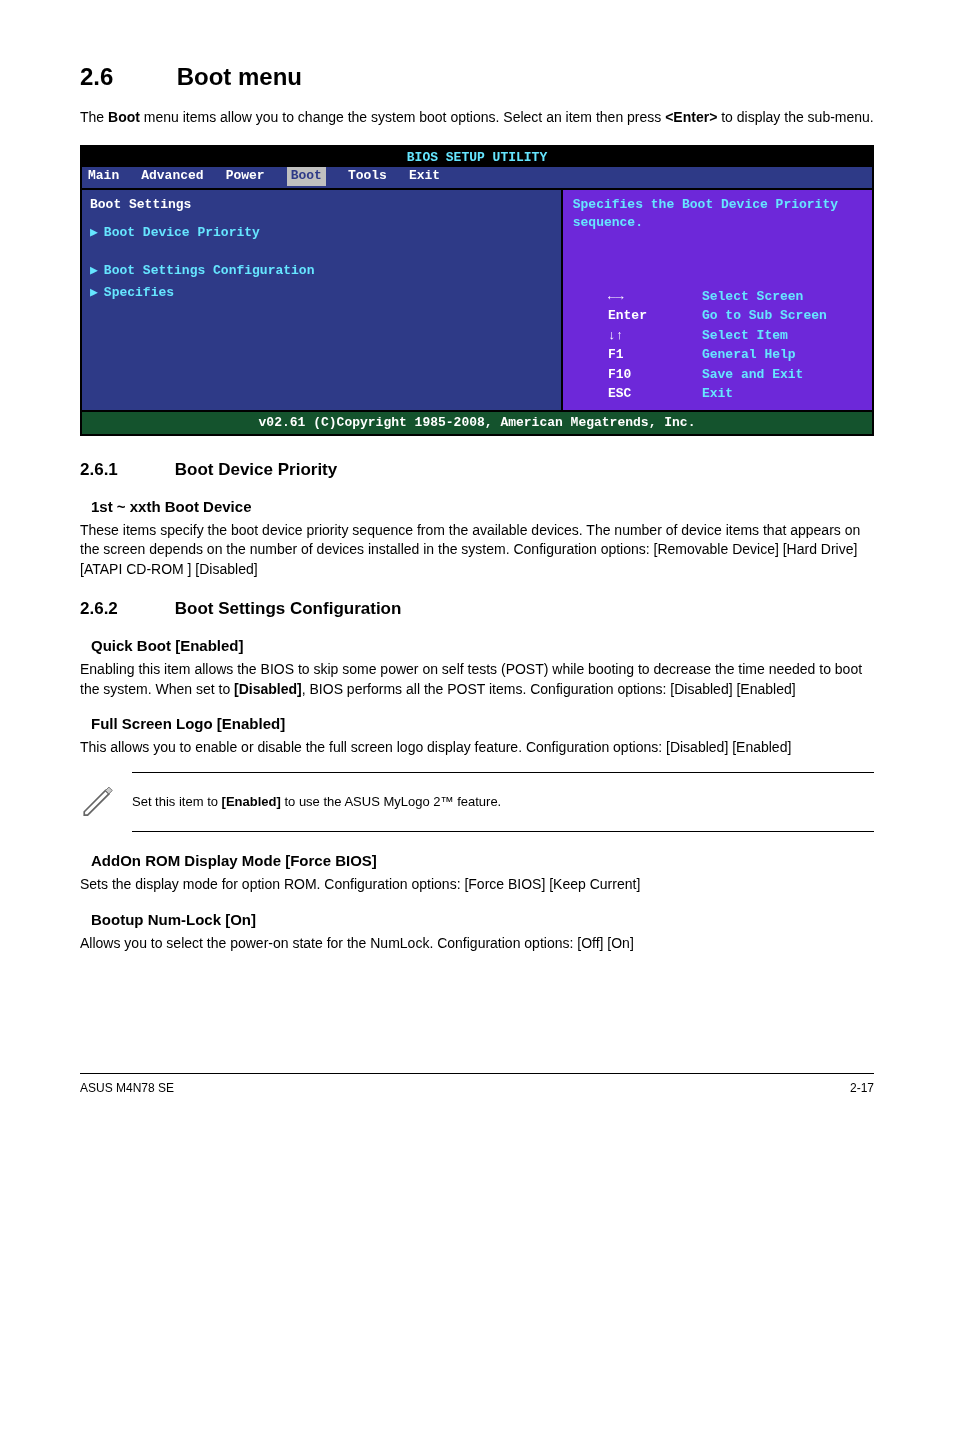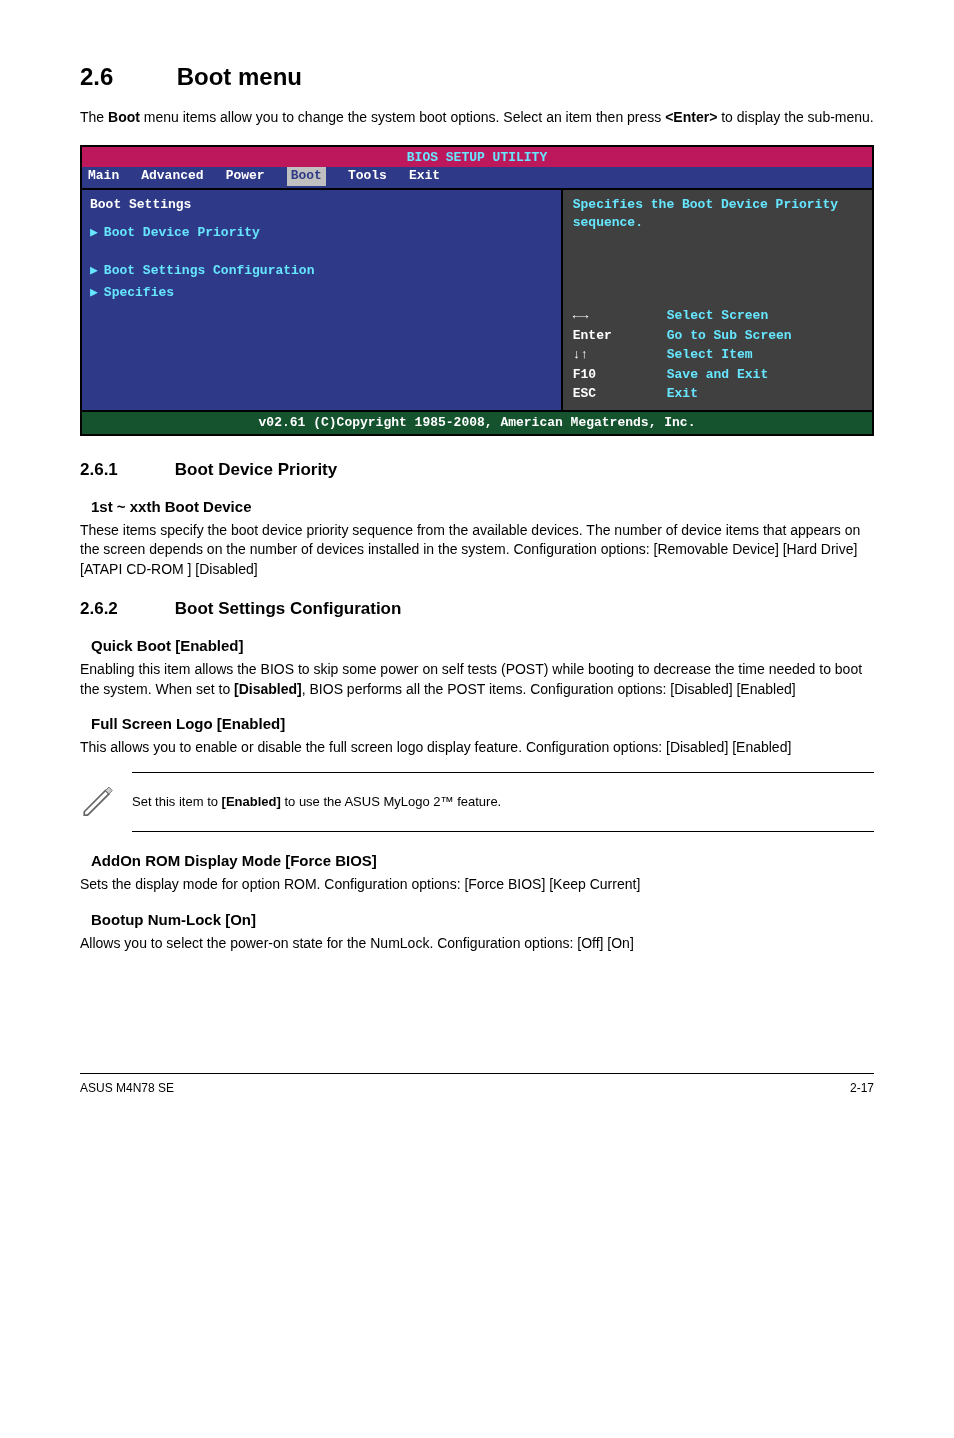--- a/index.html
+++ b/index.html
@@ -19,21 +19,21 @@
     border: 2px solid #000;
     display: flex;
     flex-direction: column;
     font-family: "Courier New", monospace;
     font-size: 13px;
     margin-bottom: 22px;
     background: #2E3A87;
     color: #fff;
   }
   .bios-titlebar {
-    background: #be185d;
+    background: #000000;
     color: #66E6FF;
     text-align: center;
     padding: 2px 0 0 0;
     font-weight: bold;
   }
   .bios-tabs {
     background: #2E3A87;
     color: #fff;
     padding: 0 6px 2px 6px;
     display: flex;
@@ -63,25 +63,26 @@
     margin-bottom: 10px;
   }
   .bios-item {
     color: #66E6FF;
     margin: 4px 0;
     font-weight: bold;
   }
   .bios-item .arrow { color: #66E6FF; margin-right: 6px; }
   .bios-right {
     flex: 1;
-    background: #404040;
+    background: #6d28d9;
     padding: 6px 10px;
     display: flex;
     flex-direction: column;
     justify-content: space-between;
+    align-items: center;
   }
   .help-top { color: #66E6FF; font-weight: bold; }
   .help-bottom { color: #FFFFFF; font-weight: bold; line-height: 1.5; }
   .help-bottom .key { color: #fff; display:inline-block; width:46px; }
   .help-bottom .action { color: #66E6FF; margin-left: 48px; }
   .bios-footer {
     background: #14532d;
     color: #fff;
     text-align: center;
     font-weight: bold;
@@ -153,20 +154,21 @@
       <div class="bios-item">
         <span class="arrow">▶</span><span>Specifies</span>
       </div>
     </div>
     <div class="bios-right">
       <div class="help-top">Specifies the Boot Device Priority sequence.</div>
       <div class="help-bottom">
         <div><span class="key">←→</span><span class="action">Select Screen</span></div>
         <div><span class="key">Enter</span><span class="action">Go to Sub Screen</span></div>
         <div><span class="key">↓↑</span><span class="action">Select Item</span></div>
+        <div><span class="key">F1</span><span class="action">General Help</span></div>
         <div><span class="key">F10</span><span class="action">Save and Exit</span></div>
         <div><span class="key">ESC</span><span class="action">Exit</span></div>
       </div>
     </div>
   </div>
   <div class="bios-footer">v02.61 (C)Copyright 1985-2008, American Megatrends, Inc.</div>
 </div>
 
 <h3 class="sub">
   <span class="num">2.6.1</span>

